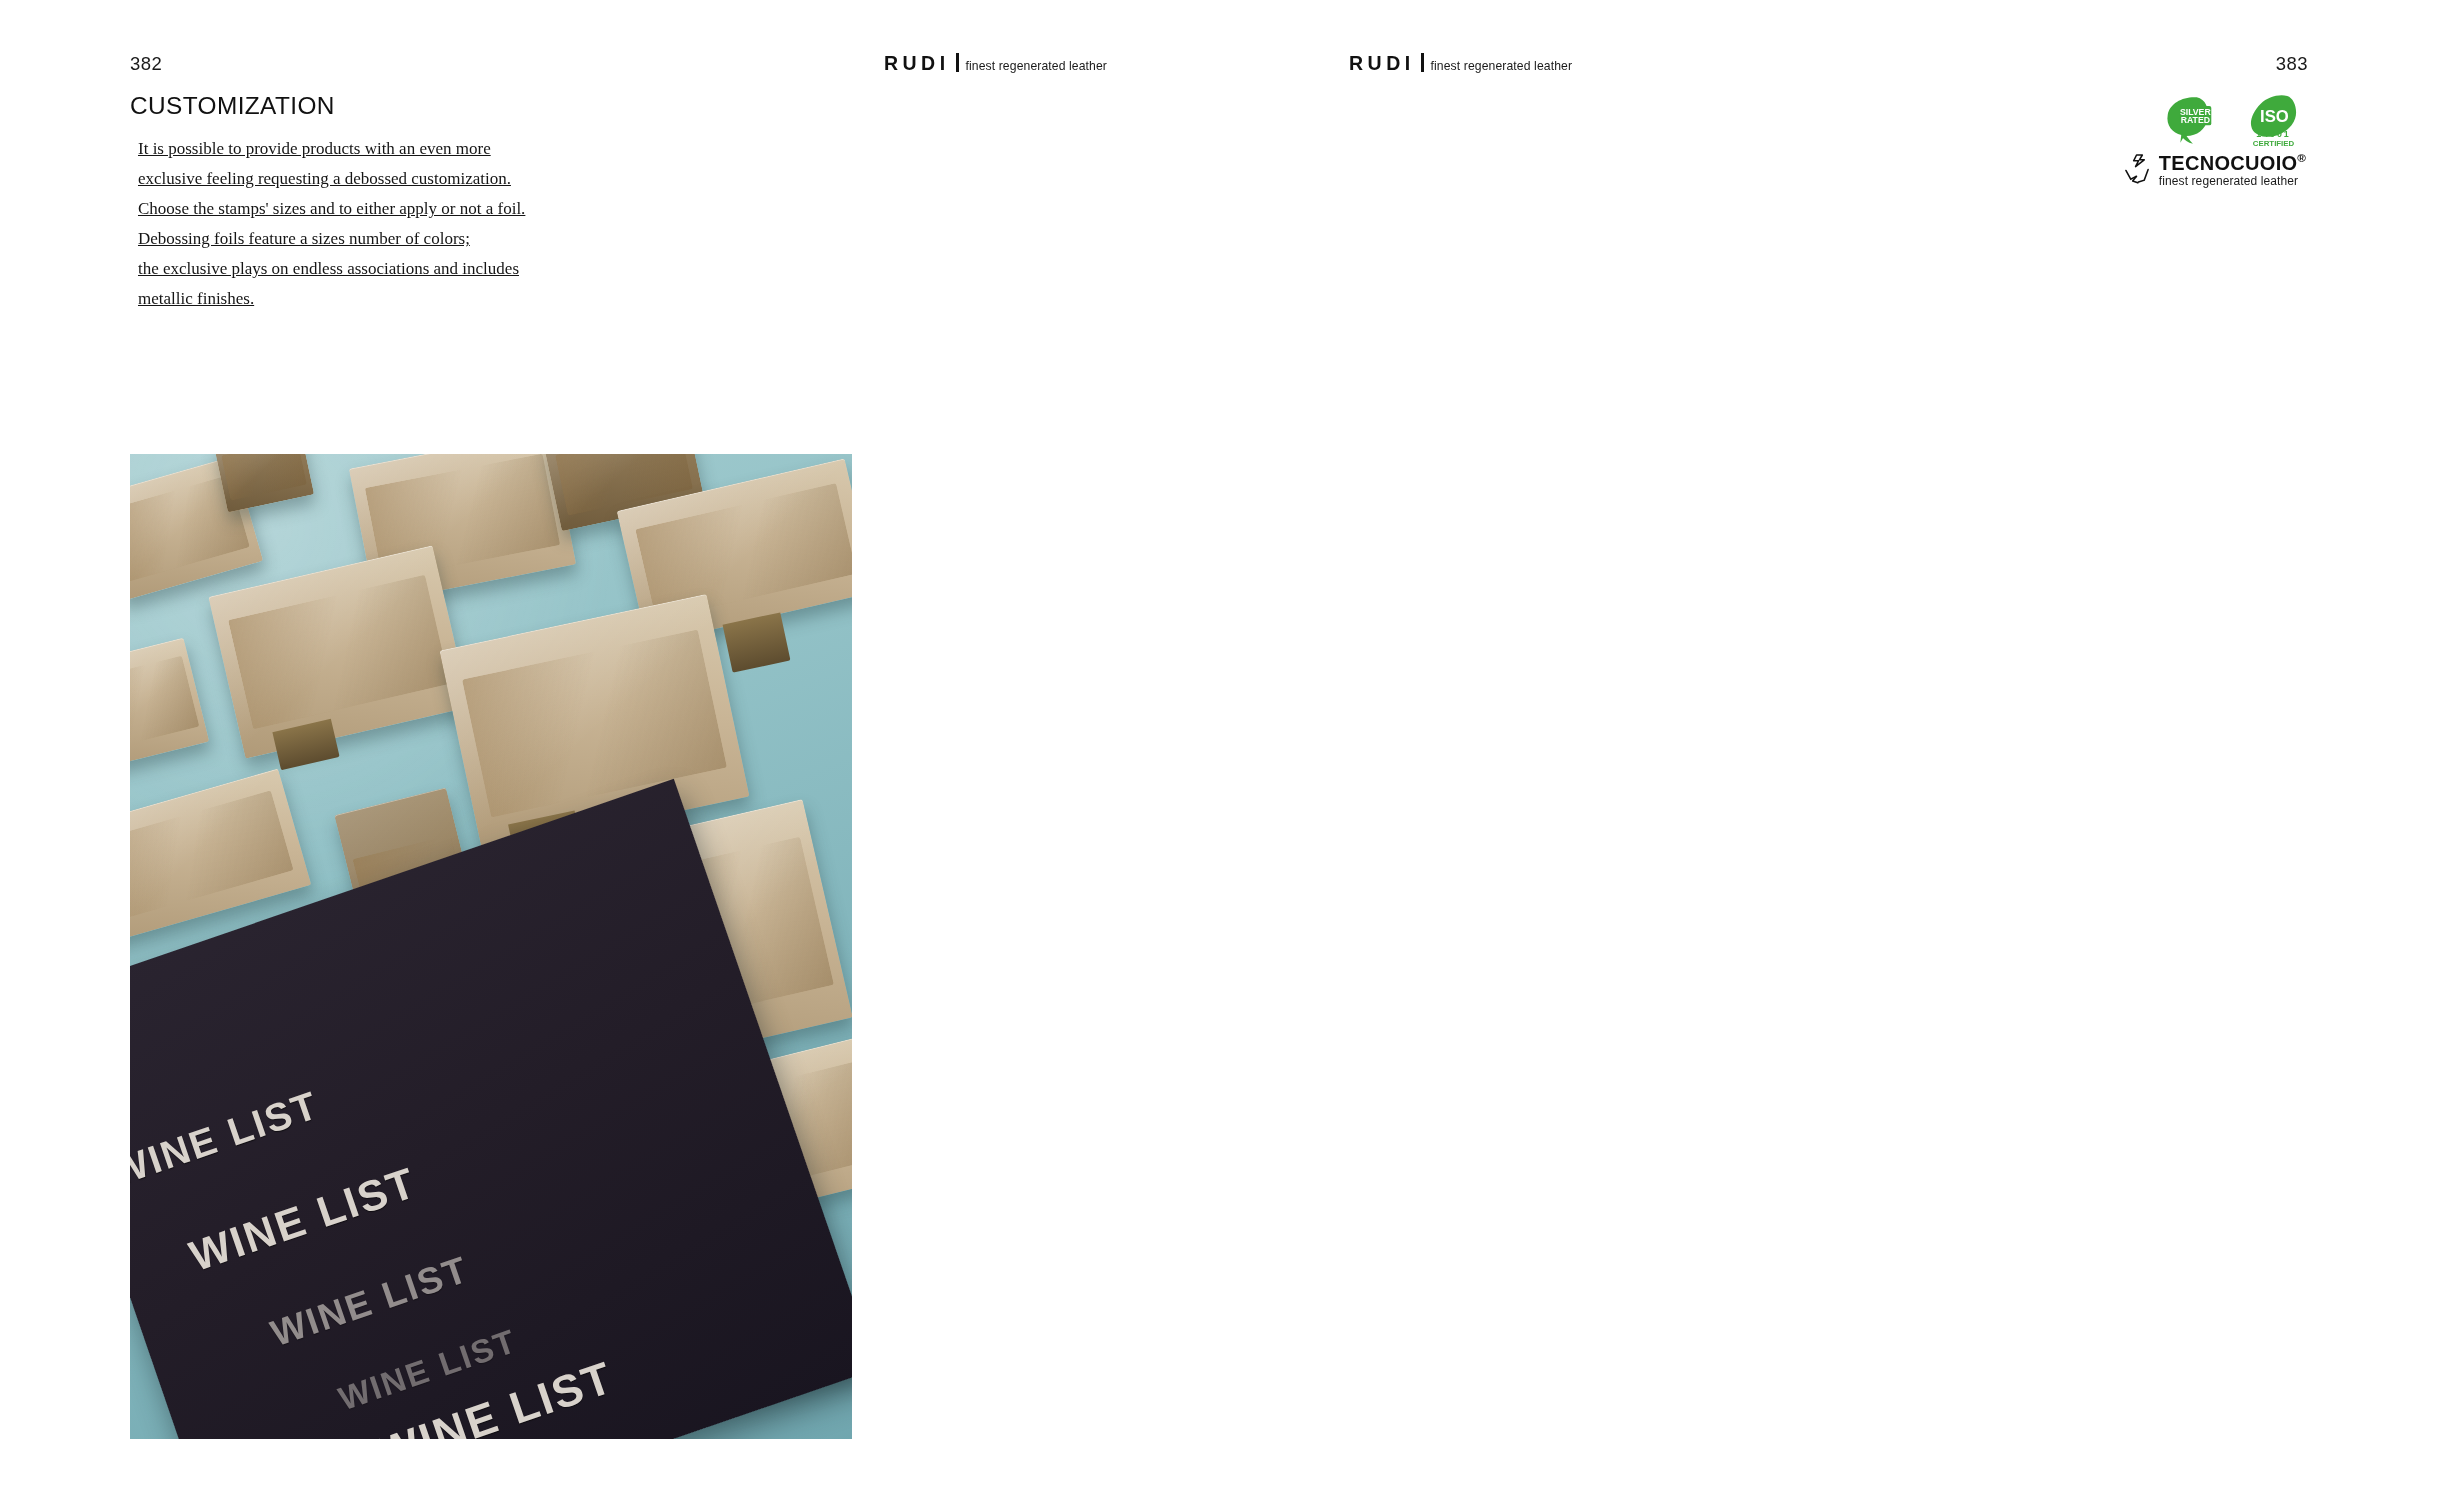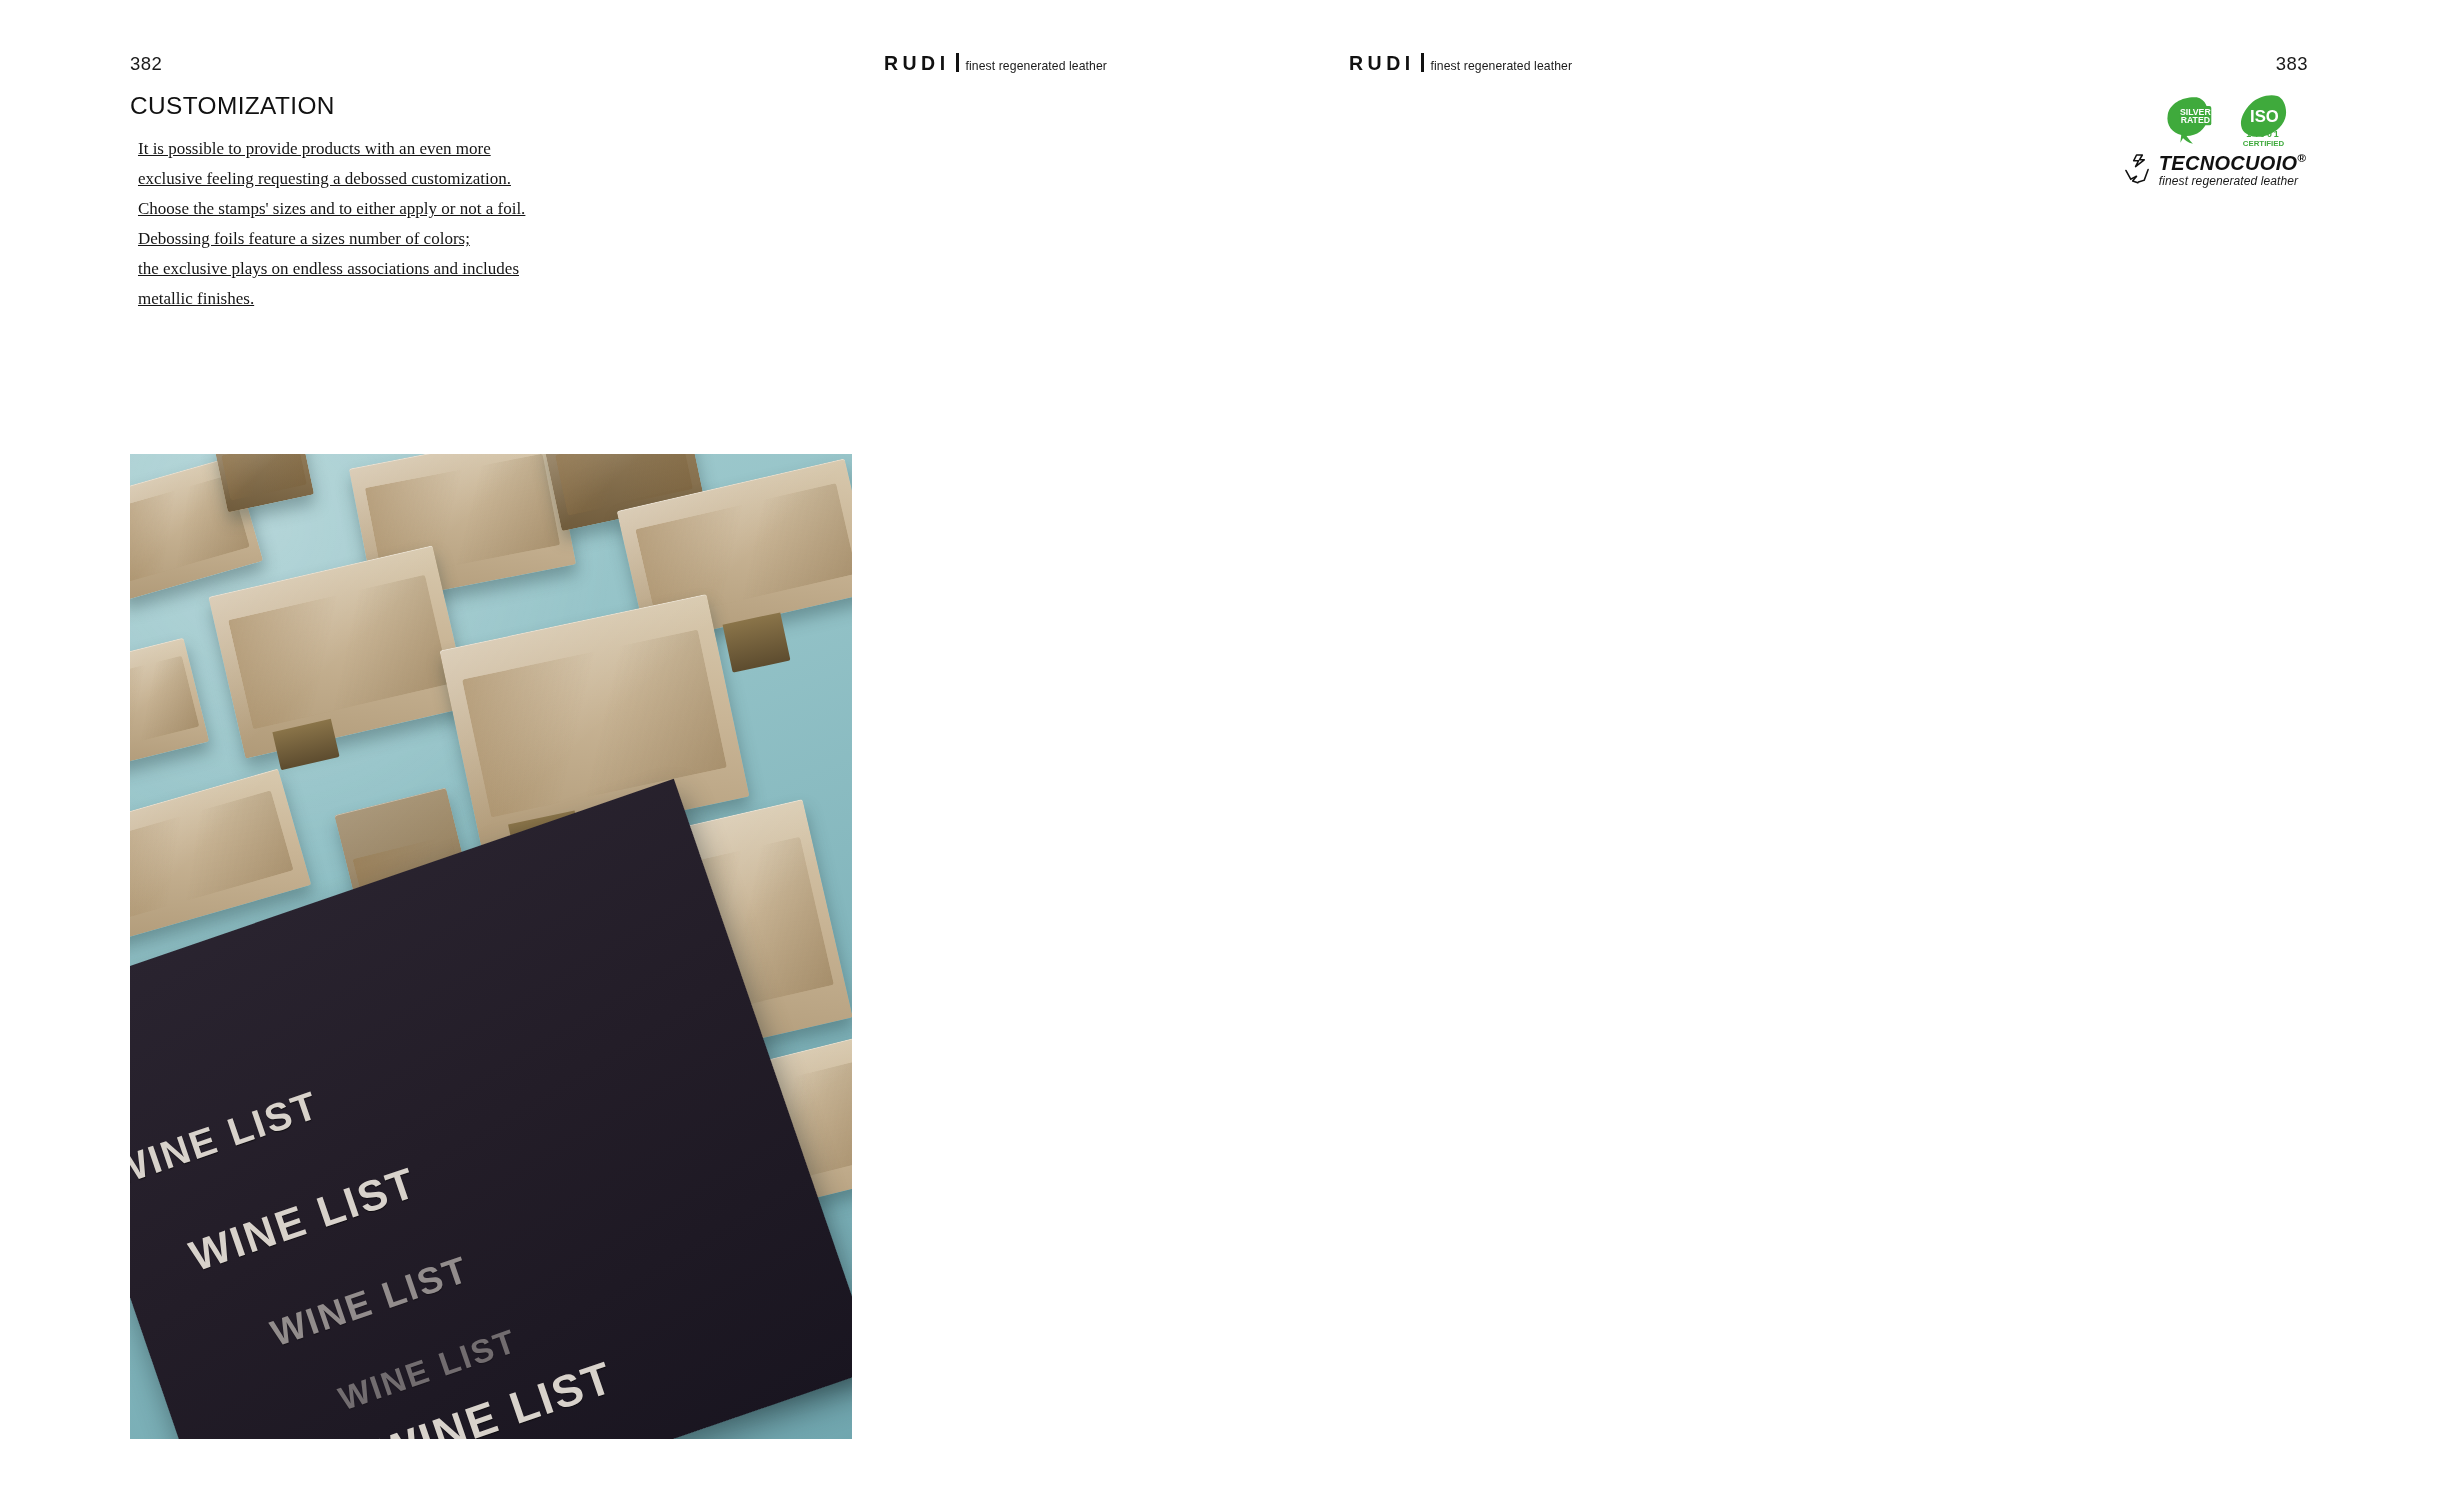--- a/index.html
+++ b/index.html
@@ -107,24 +107,24 @@
     font-weight:700; color:#d8d2cb; white-space:nowrap;
     letter-spacing:2.1px;
     text-shadow:0 1px 1px rgba(0,0,0,.55);
   }
 
   
   .cert-block {
     position:absolute; right:130px; top:94px;
     width:185px;
   }
-  .cert-badges { display:flex; align-items:flex-start; gap:14px; justify-content:flex-start; padding-left:37px;}
+  .cert-badges { display:flex; align-items:flex-start; gap:24px; justify-content:flex-start; padding-left:37px;}
   .badge-svg { display:block; }
   .tecno-logo { display:flex; align-items:center; gap:6.8px; margin-top:2.9px; }
-  .tecno-text { line-height:1;font-style:italic; }
+  .tecno-text { line-height:1; }
   .tecno-name {
     font-family:"Liberation Sans", sans-serif;
     font-size:20px; font-weight:700; letter-spacing:0.3px; color:#111;
   }
   .tecno-name .reg { font-size:11.7px; vertical-align:super; font-weight:700; }
   .tecno-tag {
     font-family:"Liberation Sans", sans-serif;
     font-size:12px; color:#1a1a1a; letter-spacing:0.1px; margin-top:2px;
   }
 </style>

